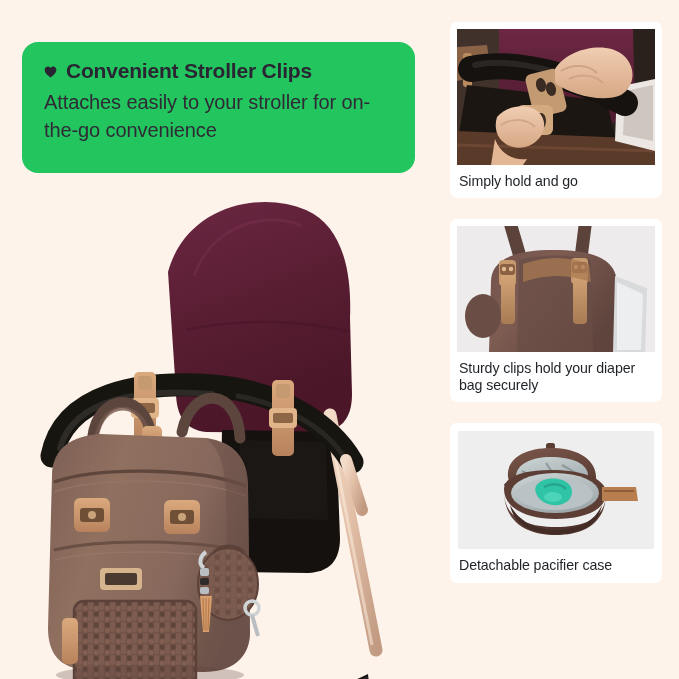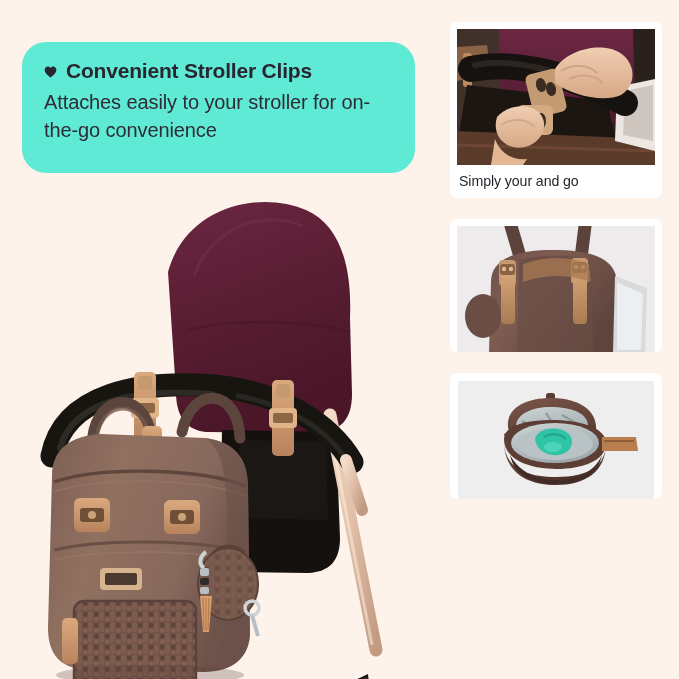--- a/index.html
+++ b/index.html
@@ -21,22 +21,22 @@
     background: #fdf3ea;
   }
 
   
   .feature-badge {
     position: absolute;
     left: 22px;
     top: 42px;
     width: 393px;
     height: 131px;
-    background: #5eead4;
-    border-radius: 24px;
+    background: #22c55e;
+    border-radius: 16px;
     box-sizing: border-box;
     padding: 17px 22px 0 22px;
   }
   .badge-title-row {
     display: flex;
     align-items: center;
     gap: 9px;
     margin-bottom: 6px;
   }
   .heart-icon {
@@ -384,21 +384,21 @@
             <path d="M98 40 C 112 18 150 12 166 26 C 180 38 178 58 164 66 C 146 74 114 66 98 54 Z" fill="url(#skin1)"></path>
             <path d="M104 42 C 116 34 132 36 140 44" stroke="#c69a78" stroke-width="2" fill="none" opacity="0.7"></path>
             <path d="M112 50 C 124 44 138 46 146 54" stroke="#c69a78" stroke-width="2" fill="none" opacity="0.6"></path>
 
             <path d="M40 88 C 52 74 76 74 84 86 C 92 98 84 114 68 118 C 50 122 34 108 40 88 Z" fill="url(#skin1)"></path>
             <path d="M44 96 C 56 88 70 90 78 98" stroke="#c69a78" stroke-width="2" fill="none" opacity="0.6"></path>
             <path d="M38 110 C 44 126 58 132 70 130 L 66 136 L 34 136 Z" fill="#e3b794"></path>
           </svg>
         </div>
       </div>
-      <div class="card-caption">Simply your and go</div>
+      <div class="card-caption">Simply hold and go</div>
     </div>
 
     <div class="card">
       <div class="card-photo c2-photo">
         <div class="c2-inner">
           <svg width="198" height="126" viewBox="0 0 198 126">
             <defs>
               <linearGradient id="bp" x1="0" y1="0" x2="1" y2="0.6">
                 <stop offset="0" stop-color="#70514a"></stop>
                 <stop offset="0.4" stop-color="#7e5c52"></stop>
@@ -435,20 +435,21 @@
               <circle cx="126" cy="41" r="2.2" fill="#e0bb94"></circle>
             </g>
 
             <path d="M66 38 C 88 30 112 30 132 38 L 134 56 C 112 48 88 48 66 56 Z" fill="#a97a52" opacity="0.75"></path>
 
             <path d="M158 50 L 190 62 L 188 126 L 156 126 Z" fill="#d8dadb"></path>
             <path d="M160 56 L 186 68 L 184 124 L 160 124 Z" fill="#eceeef"></path>
           </svg>
         </div>
       </div>
+      <div class="card-caption">Sturdy clips hold your diaper bag securely</div>
     </div>
 
     <div class="card">
       <div class="card-photo c3-photo">
         <div class="c3-inner">
           <svg width="196" height="118" viewBox="0 0 196 118">
             <defs>
               <linearGradient id="caseG" x1="0" y1="0" x2="0.6" y2="1">
                 <stop offset="0" stop-color="#6e4c42"></stop>
                 <stop offset="0.5" stop-color="#5d3f36"></stop>
@@ -484,16 +485,17 @@
             <path d="M86 56 C 92 52 102 52 108 58" stroke="#25a78d" stroke-width="2.6" fill="none"></path>
             <ellipse cx="95" cy="66" rx="9" ry="5" fill="#54d8bd" opacity="0.8"></ellipse>
 
             <path d="M144 56 L 178 56 L 180 70 L 144 70 Z" fill="#b87e4f"></path>
             <path d="M146 60 L 176 60" stroke="#8f5d37" stroke-width="2"></path>
 
             <path d="M52 74 C 62 92 80 99 98 99 C 118 99 136 92 144 74 C 140 94 122 103 98 103 C 74 103 56 94 52 74 Z" fill="#432c25"></path>
           </svg>
         </div>
       </div>
+      <div class="card-caption">Detachable pacifier case</div>
     </div>
 
   </div>
 </div>
 
 </body></html>

